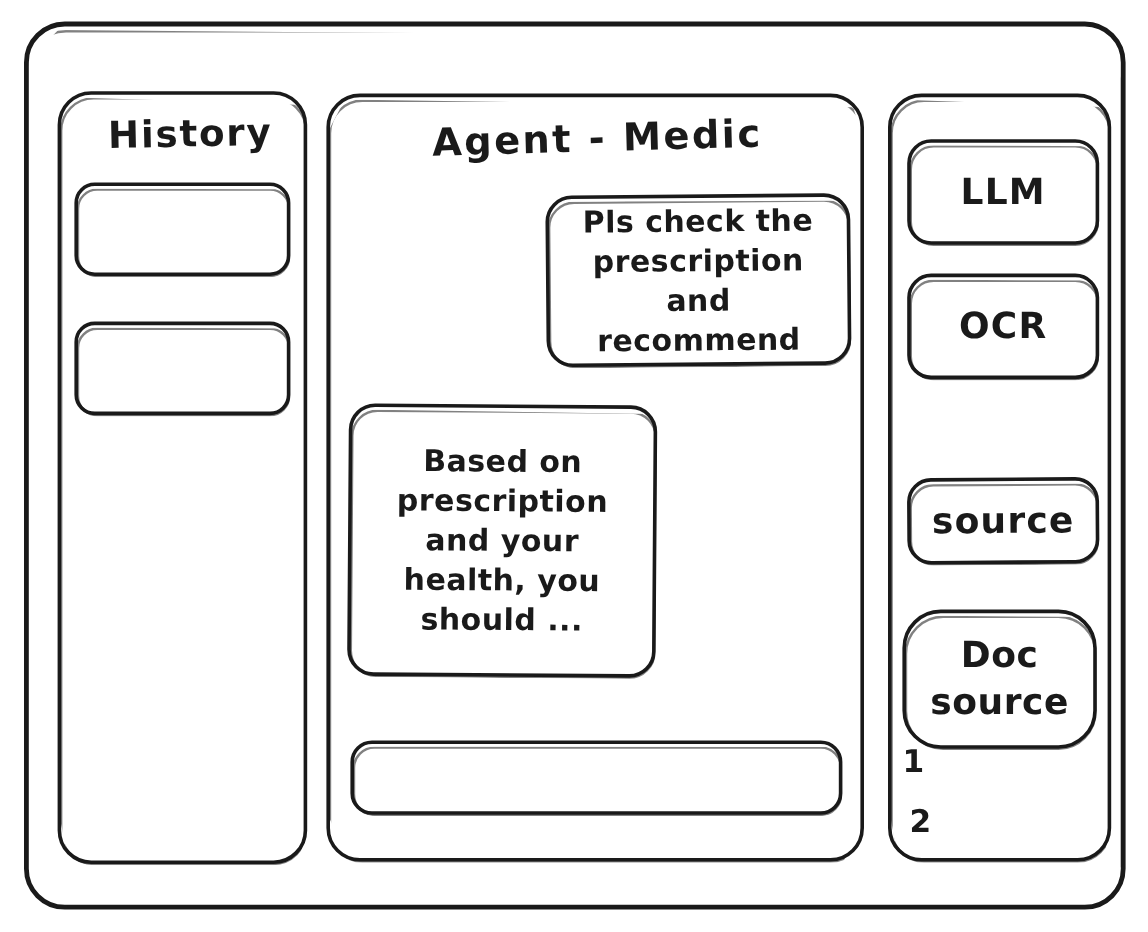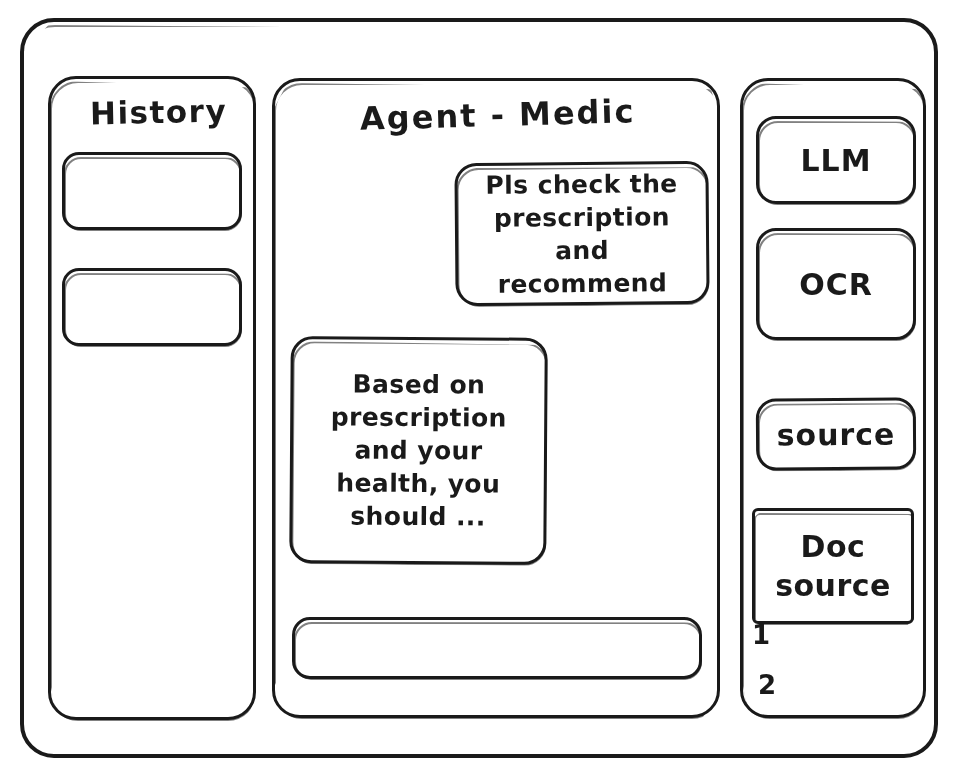--- a/index.html
+++ b/index.html
@@ -167,33 +167,33 @@
     letter-spacing: 1px;
     color: #1a1a1a;
     white-space: nowrap;
   }
   #tool-llm {
     top: 116px;
     height: 88px;
   }
   #tool-ocr {
     top: 228px;
-    height: 112px;
+    height: 88px;
   }
   #tool-params {
     top: 398px;
     height: 72px;
     transform: rotate(-.4deg);
   }
   #doc-source-box {
     left: 752px;
     top: 508px;
     width: 162px;
     height: 116px;
-    border-radius: 6px;
+    border-radius: 32px;
     display: flex;
     align-items: center;
     justify-content: center;
   }
   #doc-source-label {
     font-family: "DejaVu Sans", sans-serif;
     font-weight: 700;
     font-size: 30px;
     line-height: 1.3;
     letter-spacing: .5px;

